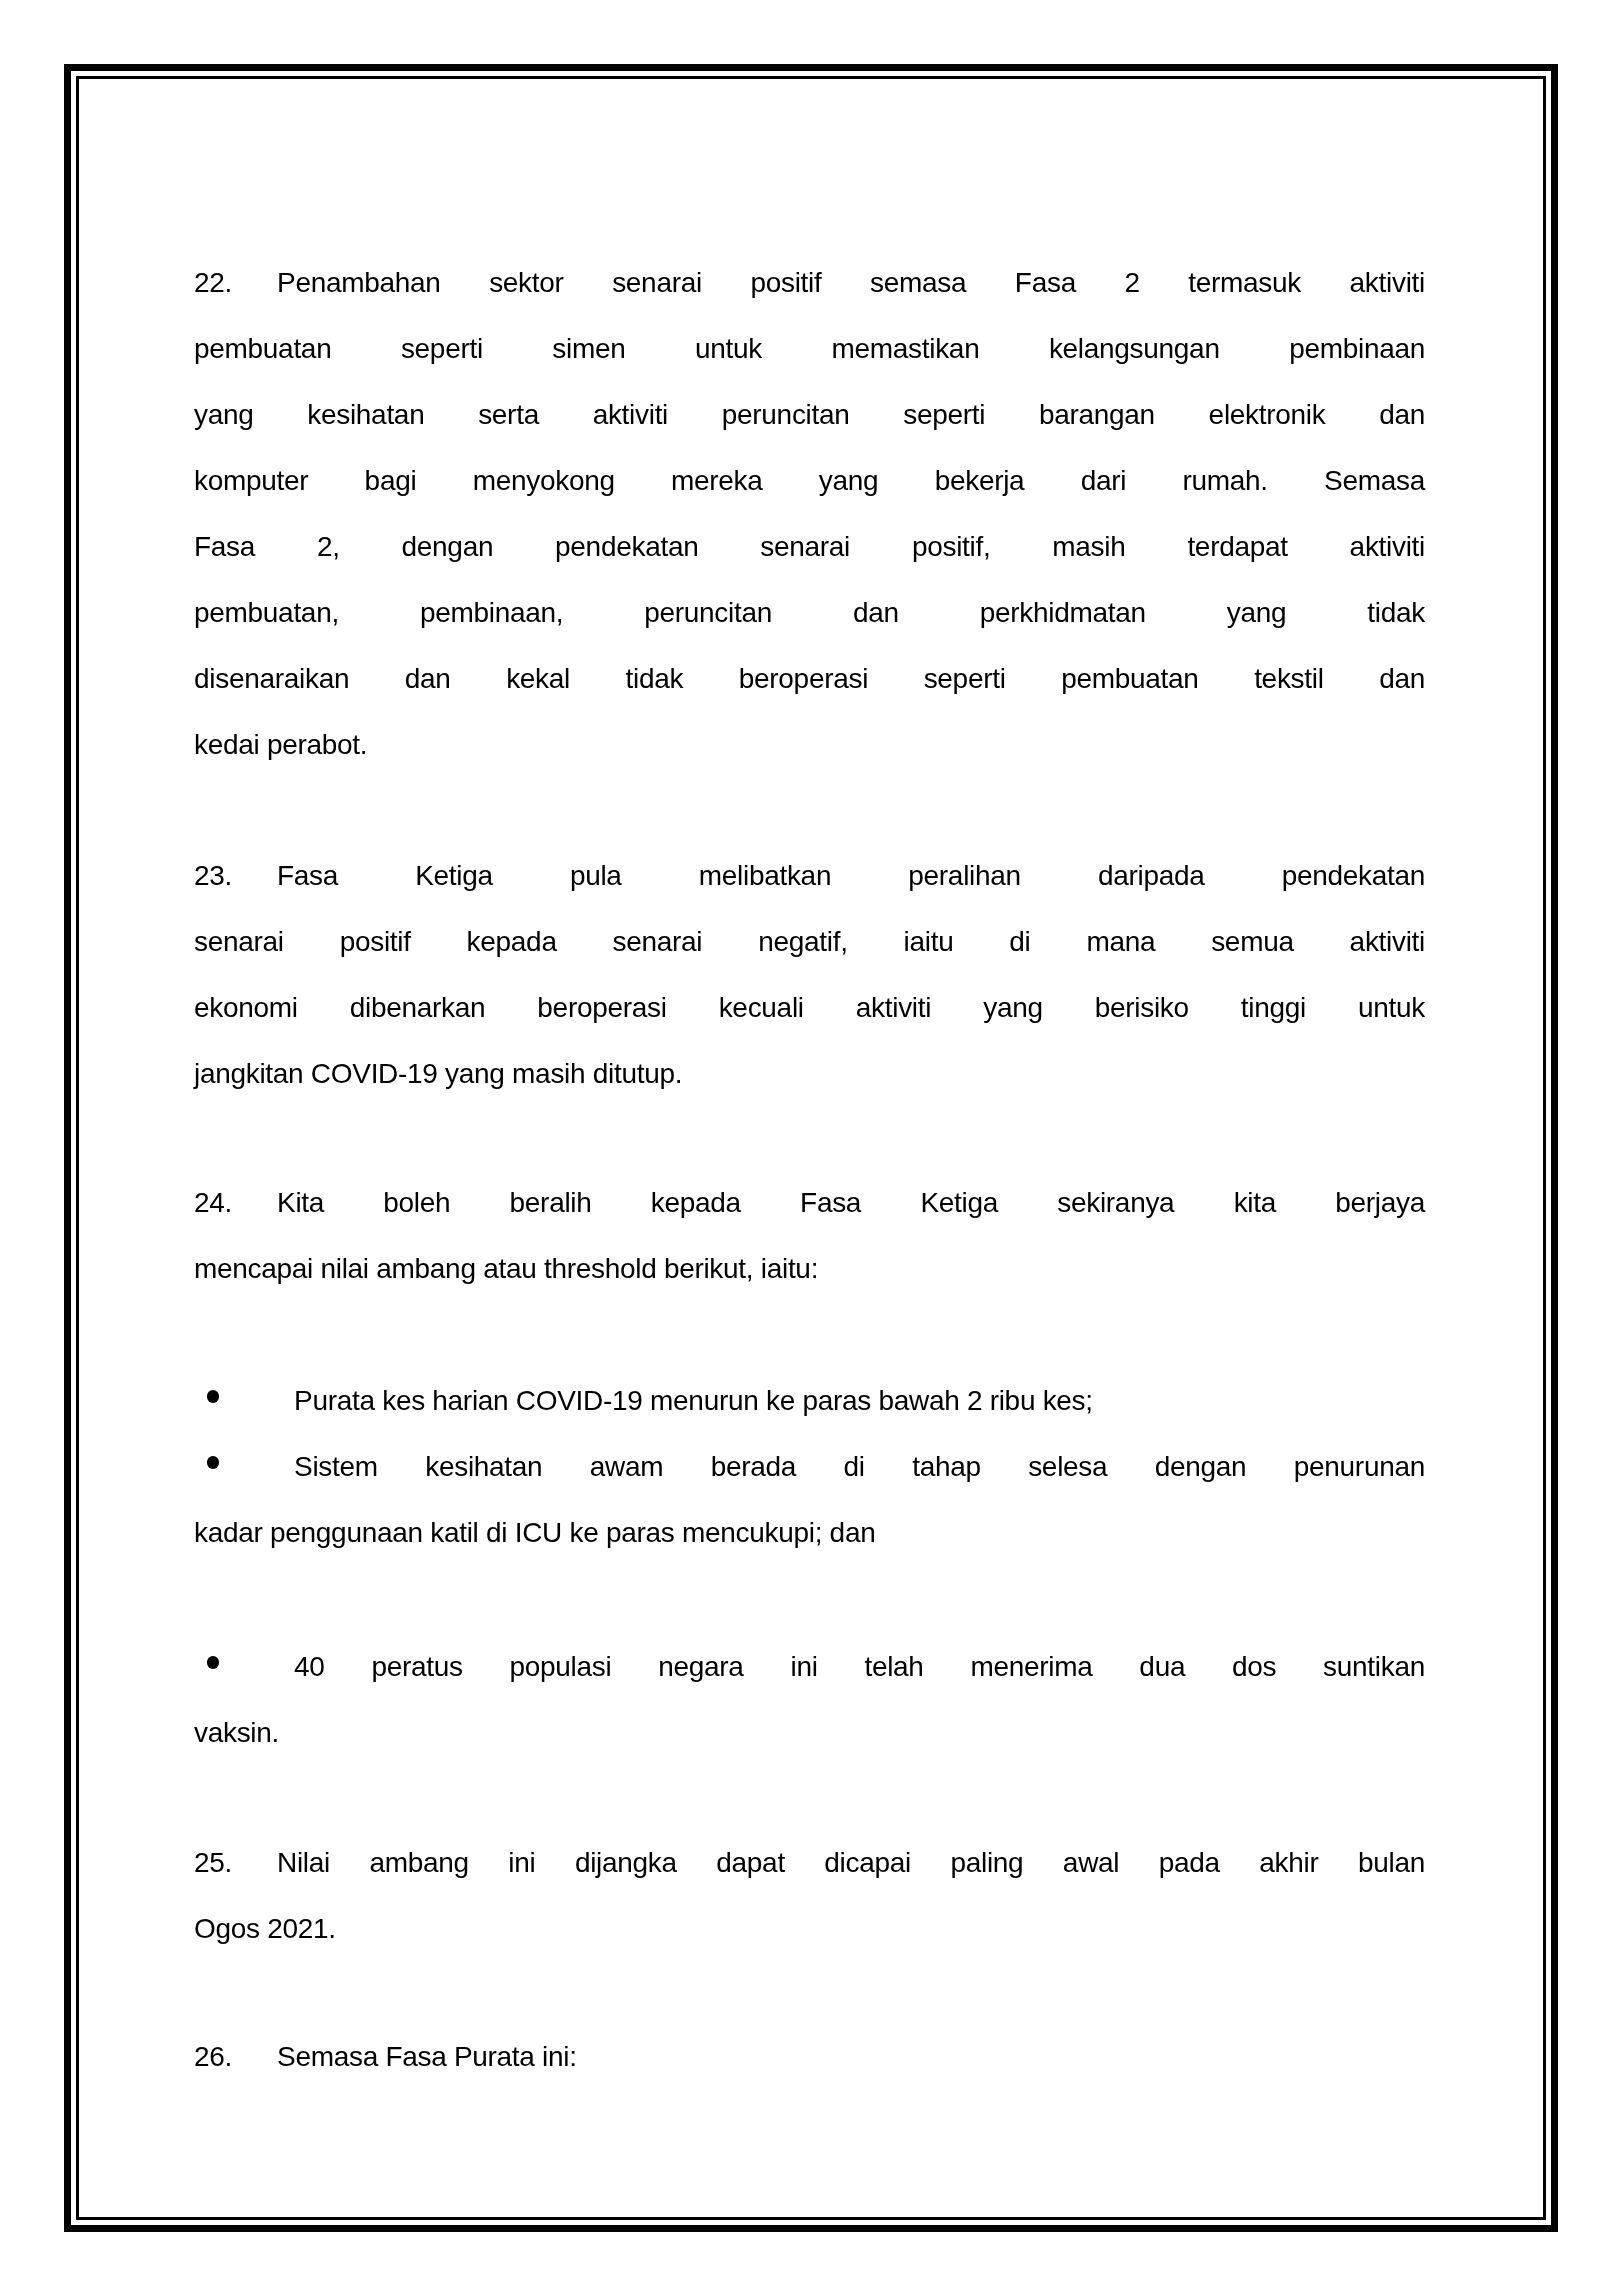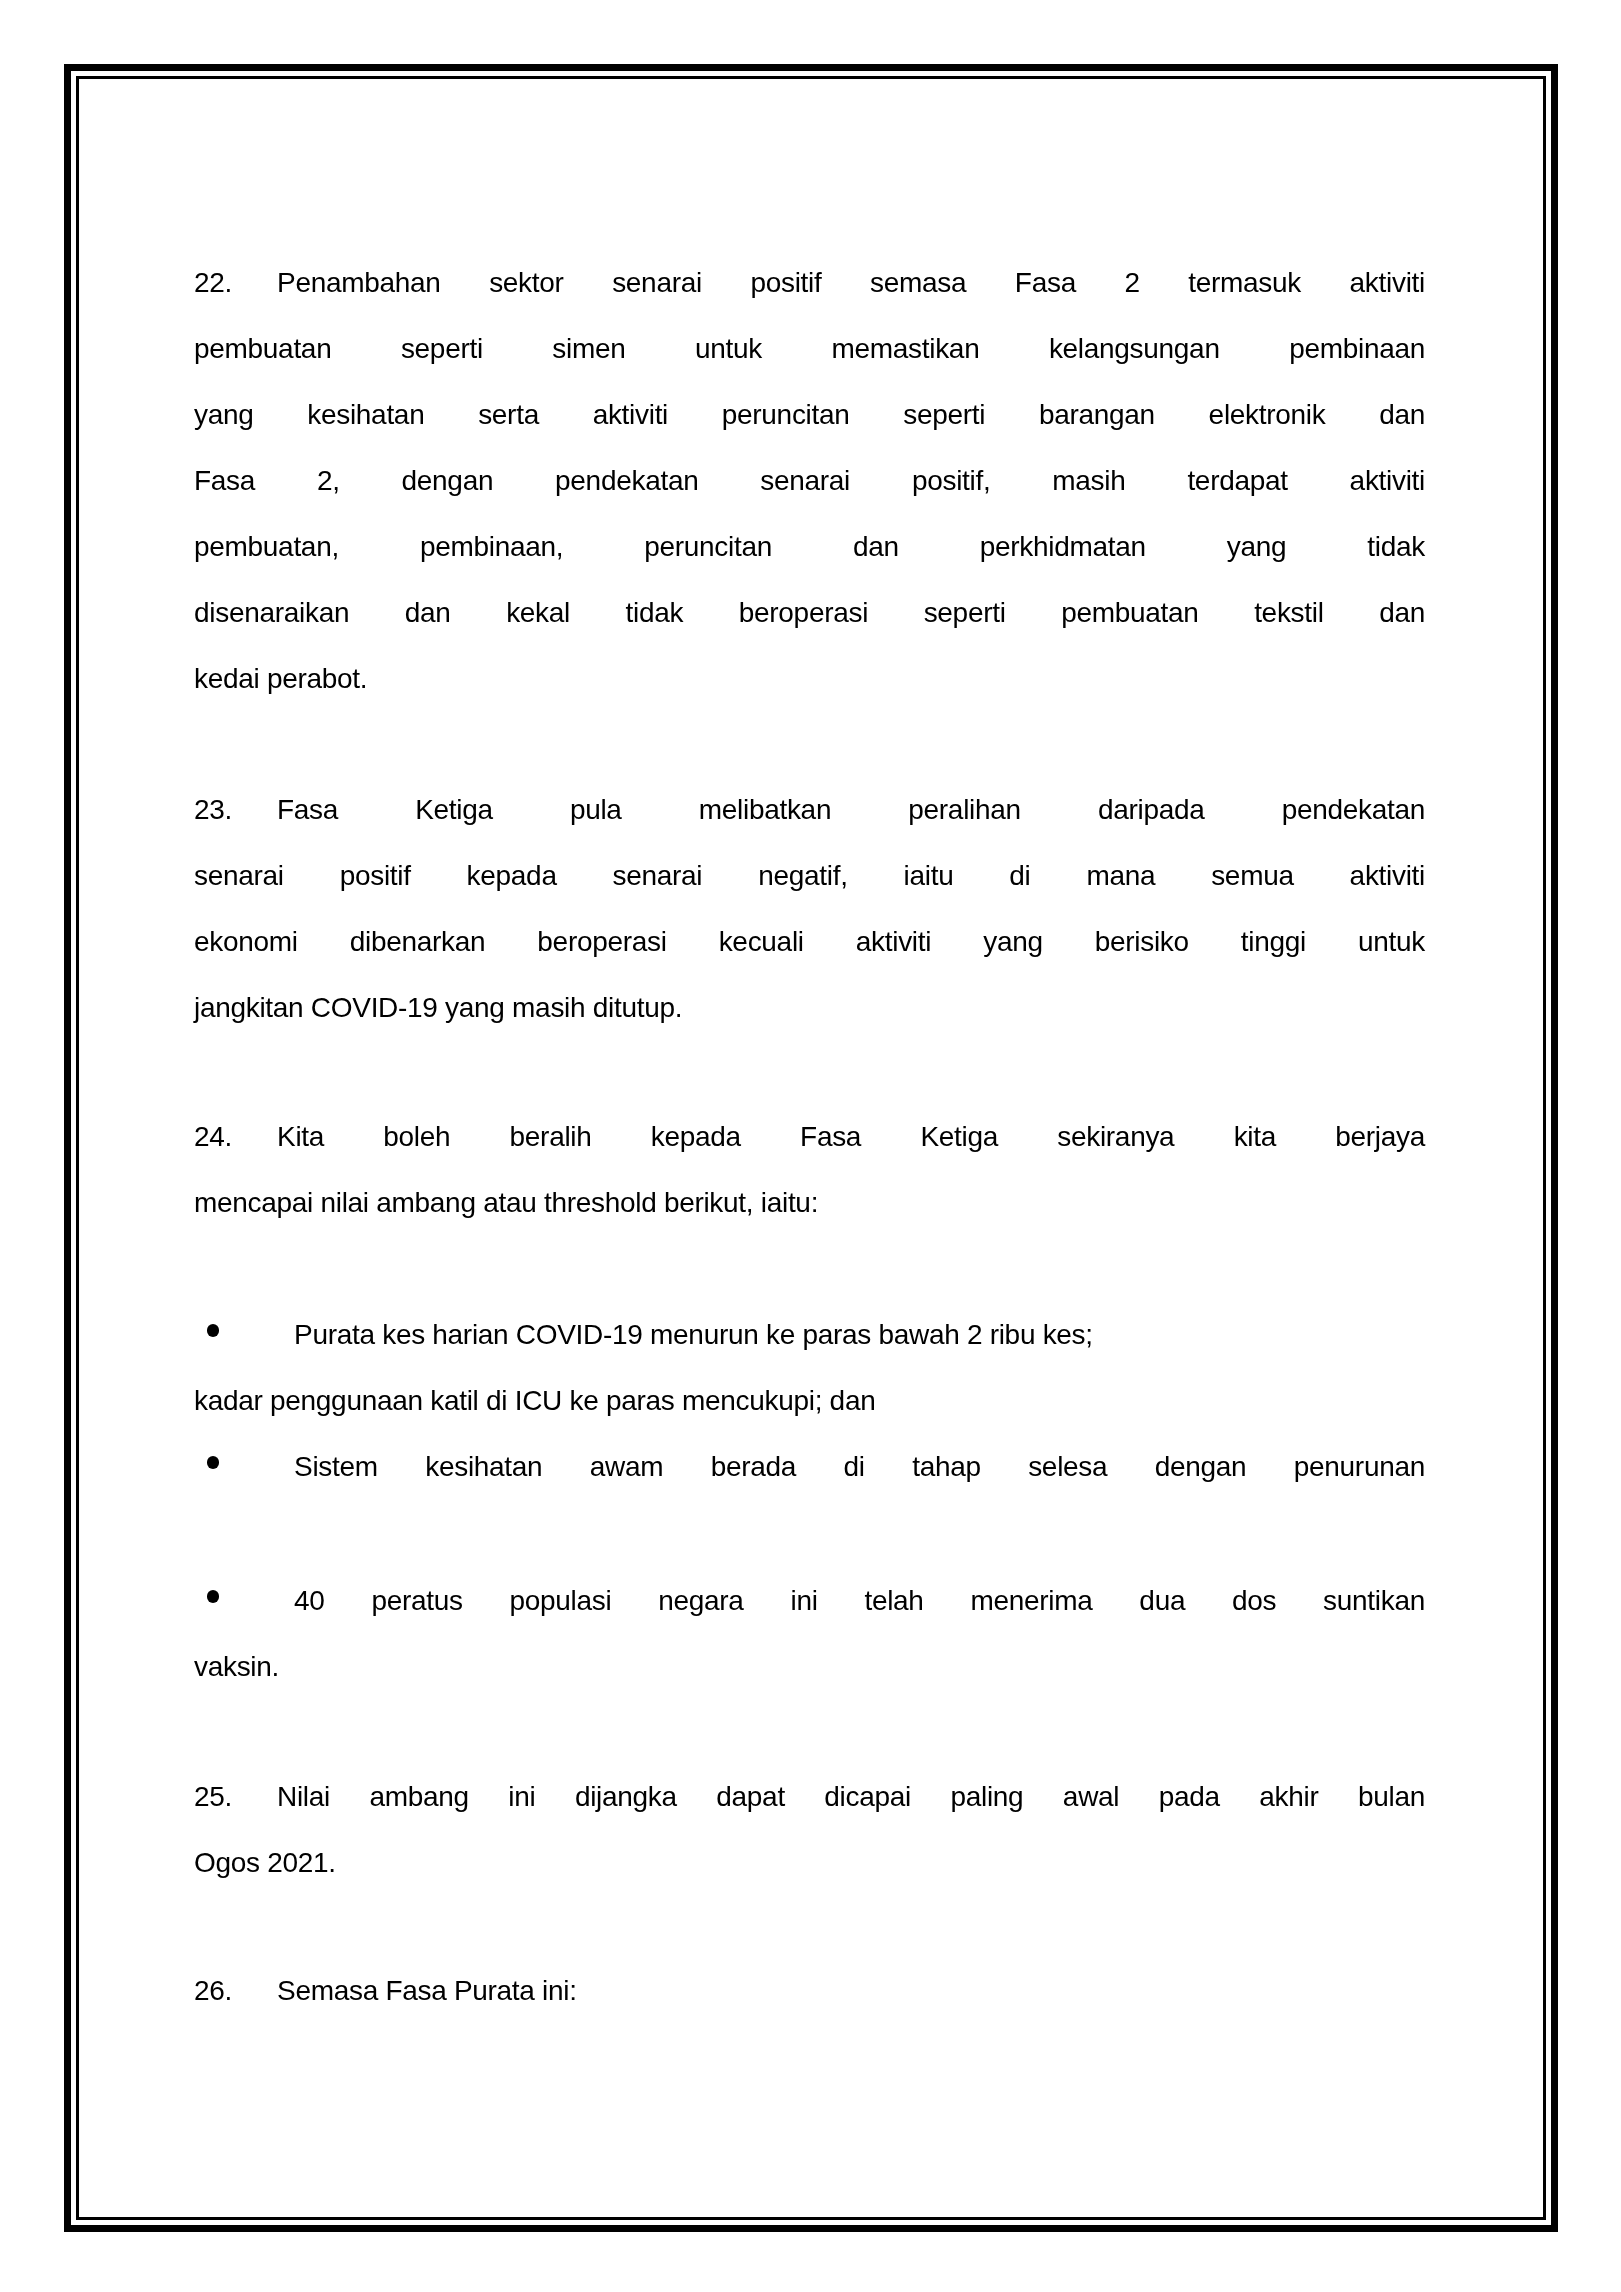--- a/index.html
+++ b/index.html
@@ -74,41 +74,42 @@
 
 <div class="frame-outer">
   <div class="frame-inner"></div>
 </div>
 
 <div class="content">
     <div class="para numbered" style="margin-top: 0px;">
       <div class="line"><span class="num">22.</span><span>Penambahan sektor senarai positif semasa Fasa 2 termasuk aktiviti</span></div>
       <div class="line"><span>pembuatan seperti simen untuk memastikan kelangsungan pembinaan</span></div>
       <div class="line"><span>yang kesihatan serta aktiviti peruncitan seperti barangan elektronik dan</span></div>
+      <div class="line"><span>komputer bagi menyokong mereka yang bekerja dari rumah. Semasa</span></div>
       <div class="line"><span>Fasa 2, dengan pendekatan senarai positif, masih terdapat aktiviti</span></div>
       <div class="line"><span>pembuatan, pembinaan, peruncitan dan perkhidmatan yang tidak</span></div>
       <div class="line"><span>disenaraikan dan kekal tidak beroperasi  seperti pembuatan tekstil dan</span></div>
       <div class="line last"><span>kedai perabot.</span></div>
     </div>
     <div class="para numbered" style="margin-top: 65px;">
       <div class="line"><span class="num">23.</span><span>Fasa Ketiga pula melibatkan peralihan daripada pendekatan</span></div>
       <div class="line"><span>senarai positif kepada senarai negatif, iaitu di mana semua aktiviti</span></div>
       <div class="line"><span>ekonomi dibenarkan beroperasi kecuali aktiviti yang berisiko tinggi untuk</span></div>
       <div class="line last"><span>jangkitan COVID-19 yang masih ditutup.</span></div>
     </div>
     <div class="para numbered" style="margin-top: 63px;">
       <div class="line"><span class="num">24.</span><span>Kita boleh  beralih kepada Fasa Ketiga sekiranya kita berjaya</span></div>
       <div class="line last"><span>mencapai nilai ambang atau threshold berikut, iaitu:</span></div>
     </div>
     <div class="para bullet" style="margin-top: 66px;">
       <div class="line last"><span class="bullet-cell"><span class="dot"></span></span><span>Purata kes harian COVID-19 menurun ke paras bawah 2 ribu kes;</span></div>
     </div>
     <div class="para bullet" style="margin-top: 0px;">
+      <div class="line"><span class="bullet-cell"><span class="dot"></span></span><span>Sistem kesihatan awam berada di tahap selesa dengan penurunan</span></div>
       <div class="line last"><span>kadar penggunaan katil di ICU ke paras mencukupi; dan</span></div>
-      <div class="line"><span class="bullet-cell"><span class="dot"></span></span><span>Sistem kesihatan awam berada di tahap selesa dengan penurunan</span></div>
     </div>
     <div class="para bullet" style="margin-top: 68px;">
       <div class="line"><span class="bullet-cell"><span class="dot"></span></span><span>40 peratus populasi negara ini telah menerima dua dos suntikan</span></div>
       <div class="line last"><span>vaksin.</span></div>
     </div>
     <div class="para numbered" style="margin-top: 64px;">
       <div class="line"><span class="num">25.</span><span>Nilai ambang ini dijangka dapat dicapai paling awal pada akhir bulan</span></div>
       <div class="line last"><span>Ogos 2021.</span></div>
     </div>
     <div class="para numbered" style="margin-top: 62px;">

